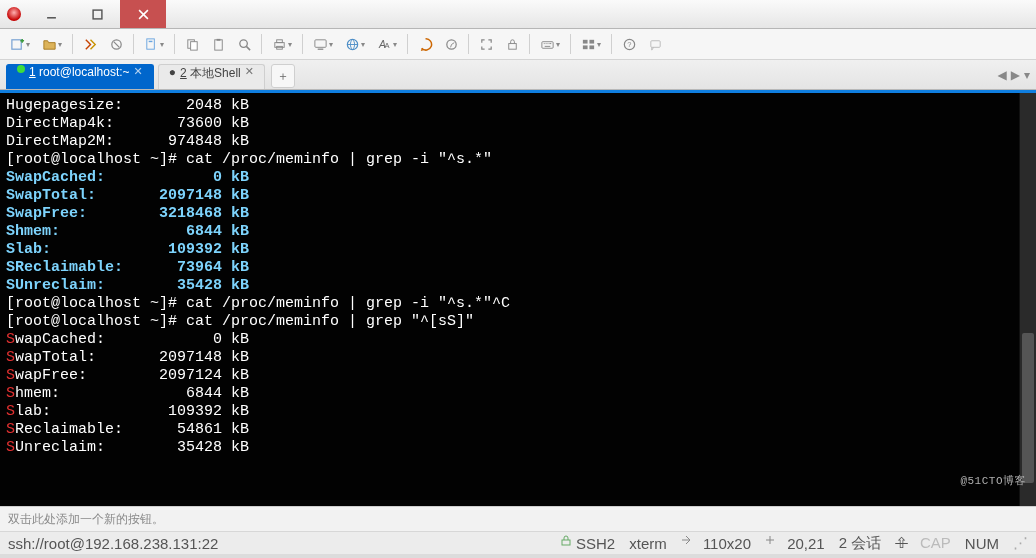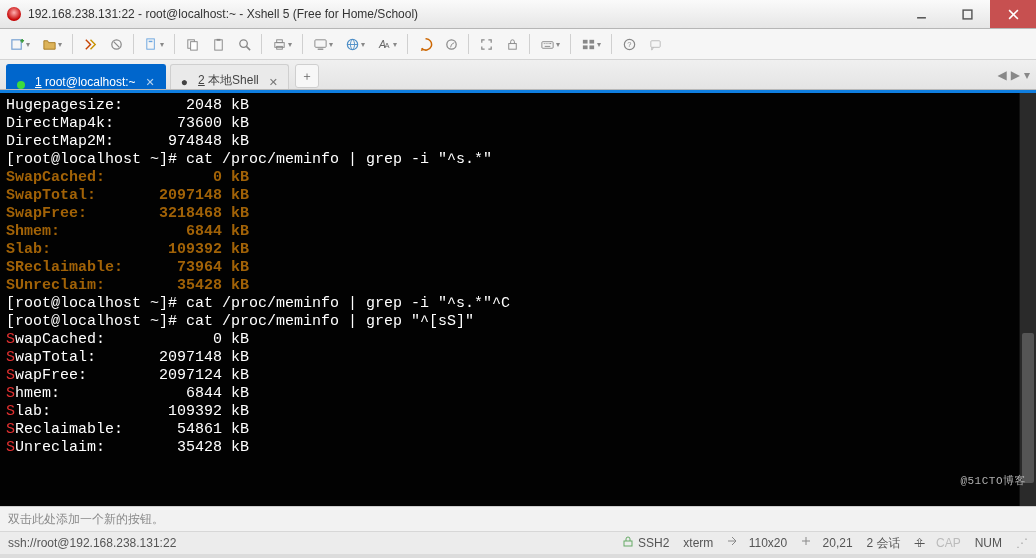--- a/index.html
+++ b/index.html
@@ -9,48 +9,47 @@
   .winbtns{display:flex;height:100%}
   .winbtn{width:46px;height:100%;display:flex;align-items:center;justify-content:center;color:#555}
   .winbtn.close{background:#c75050;color:#fff}
   .winbtn svg{width:11px;height:11px}
   .toolbar{height:30px;background:#f6f6f6;border-bottom:1px solid #d4d4d4;display:flex;align-items:center;padding:0 4px;gap:0}
   .tbtn{width:26px;height:24px;display:flex;align-items:center;justify-content:center;color:#555;border-radius:2px}
   .tbtn.wide{width:32px}
   .tbtn svg{width:15px;height:15px}
   .sep{width:1px;height:20px;background:#d0d0d0;margin:0 4px}
   .tabbar{height:29px;background:linear-gradient(#f0f0f0,#e4e4e4);display:flex;align-items:flex-end;padding-left:6px;border-bottom:1px solid #b8b8b8}
-  .tab{height:24px;padding:0 10px;display:flex;align-items:flex-end;gap:10px;background:#eaeaea;border:1px solid #cfcfcf;border-bottom:none;border-radius:3px 3px 0 0;margin-right:4px;font-size:12px;color:#444}
+  .tab{height:24px;padding:0 10px;display:flex;align-items:flex-start;gap:4px;background:#eaeaea;border:1px solid #cfcfcf;border-bottom:none;border-radius:3px 3px 0 0;margin-right:4px;font-size:12px;color:#444}
   .tab.active{background:#0066cc;color:#fff;border-color:#0066cc}
   .tab.active .dot{width:8px;height:8px;background:#3ddc3d;border-radius:50%}
   .tab .close-x{font-size:11px;opacity:.7}
   .tab .label{white-space:nowrap}
   .tab .u{text-decoration:underline}
   .addtab{width:22px;height:22px;display:flex;align-items:center;justify-content:center;border:1px solid #cfcfcf;border-radius:3px;background:#f7f7f7;color:#666;margin-left:2px;margin-bottom:1px}
   .tabbar .sp{flex:1}
   .tabnav{display:flex;gap:4px;margin-right:6px;color:#888;align-items:center;height:100%}
   .terminal{background:#020202;color:#fff;font-family:"Consolas","Courier New",monospace;font-size:15px;line-height:18px;height:413px;border-top:3px solid #0f7ee0;overflow:hidden;position:relative}
   .terminal .inner{padding:4px 6px;white-space:pre}
-  .red{color:#a16207;font-weight:bold}
+  .red{color:#7dd3fc;font-weight:bold}
   .redS{color:#e03030}
   .bottombar{height:24px;background:#f2f2f2;border-top:1px solid #cfcfcf;display:flex;align-items:center;padding:0 8px;color:#8a8a8a;font-size:12px}
-  .statusbar{height:22px;background:#ececec;border-top:1px solid #d7d7d7;display:flex;align-items:center;padding:0 8px;font-size:12px;color:#555}
+  .statusbar{height:22px;background:#ececec;border-top:1px solid #d7d7d7;display:flex;align-items:center;padding:0 8px;font-size:15px;color:#555}
   .statusbar .sp{flex:1}
   .sitem{margin-left:14px;display:flex;gap:4px}
   .scrollbar{position:absolute;right:0;top:0;bottom:0;width:16px;background:#2a2a2a;border-left:1px solid #111}
   .scrollbar .thumb{position:absolute;left:2px;right:2px;top:240px;height:150px;background:#555;border-radius:2px}
   .watermark{position:absolute;right:10px;bottom:16px;color:#aeaeae;font-size:11px;letter-spacing:.5px}
   .arrow-dd{font-size:8px;margin-left:1px;color:#888}
 </style>
 </head>
 <body>
 
 <div class="titlebar">
   <div class="icon-app"></div>
-  <div class="title">192.168.238.131:22 - root@localhost:~ - Xshell 5 (Free for Home/School)</div>
   <div class="winbtns">
     <div class="winbtn">
         <svg viewBox="0 0 10 10">
           <line x1="1" y1="8" x2="9" y2="8" stroke="currentColor" stroke-width="1.4"></line>
         </svg>
       </div>
     <div class="winbtn">
         <svg viewBox="0 0 10 10">
           <rect x="1" y="1" width="8" height="8" fill="none" stroke="currentColor" stroke-width="1.3"></rect>
         </svg>

